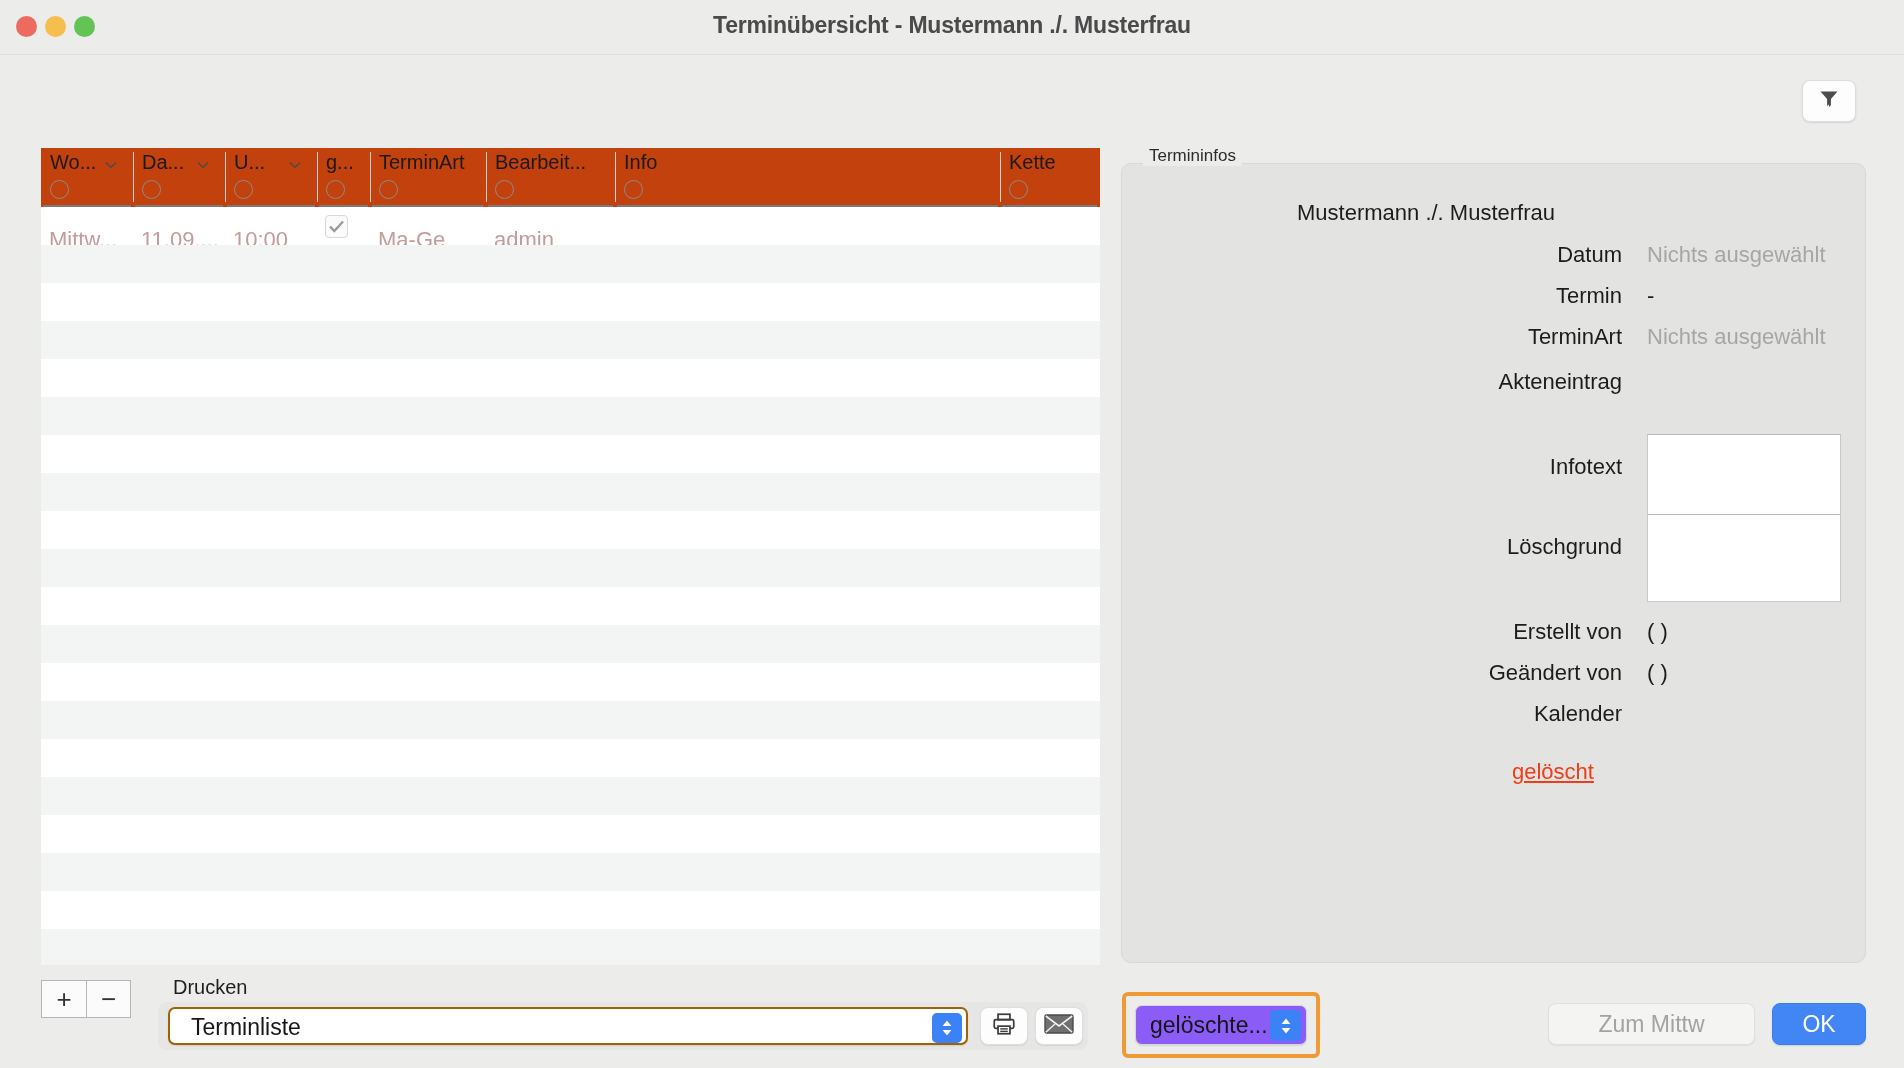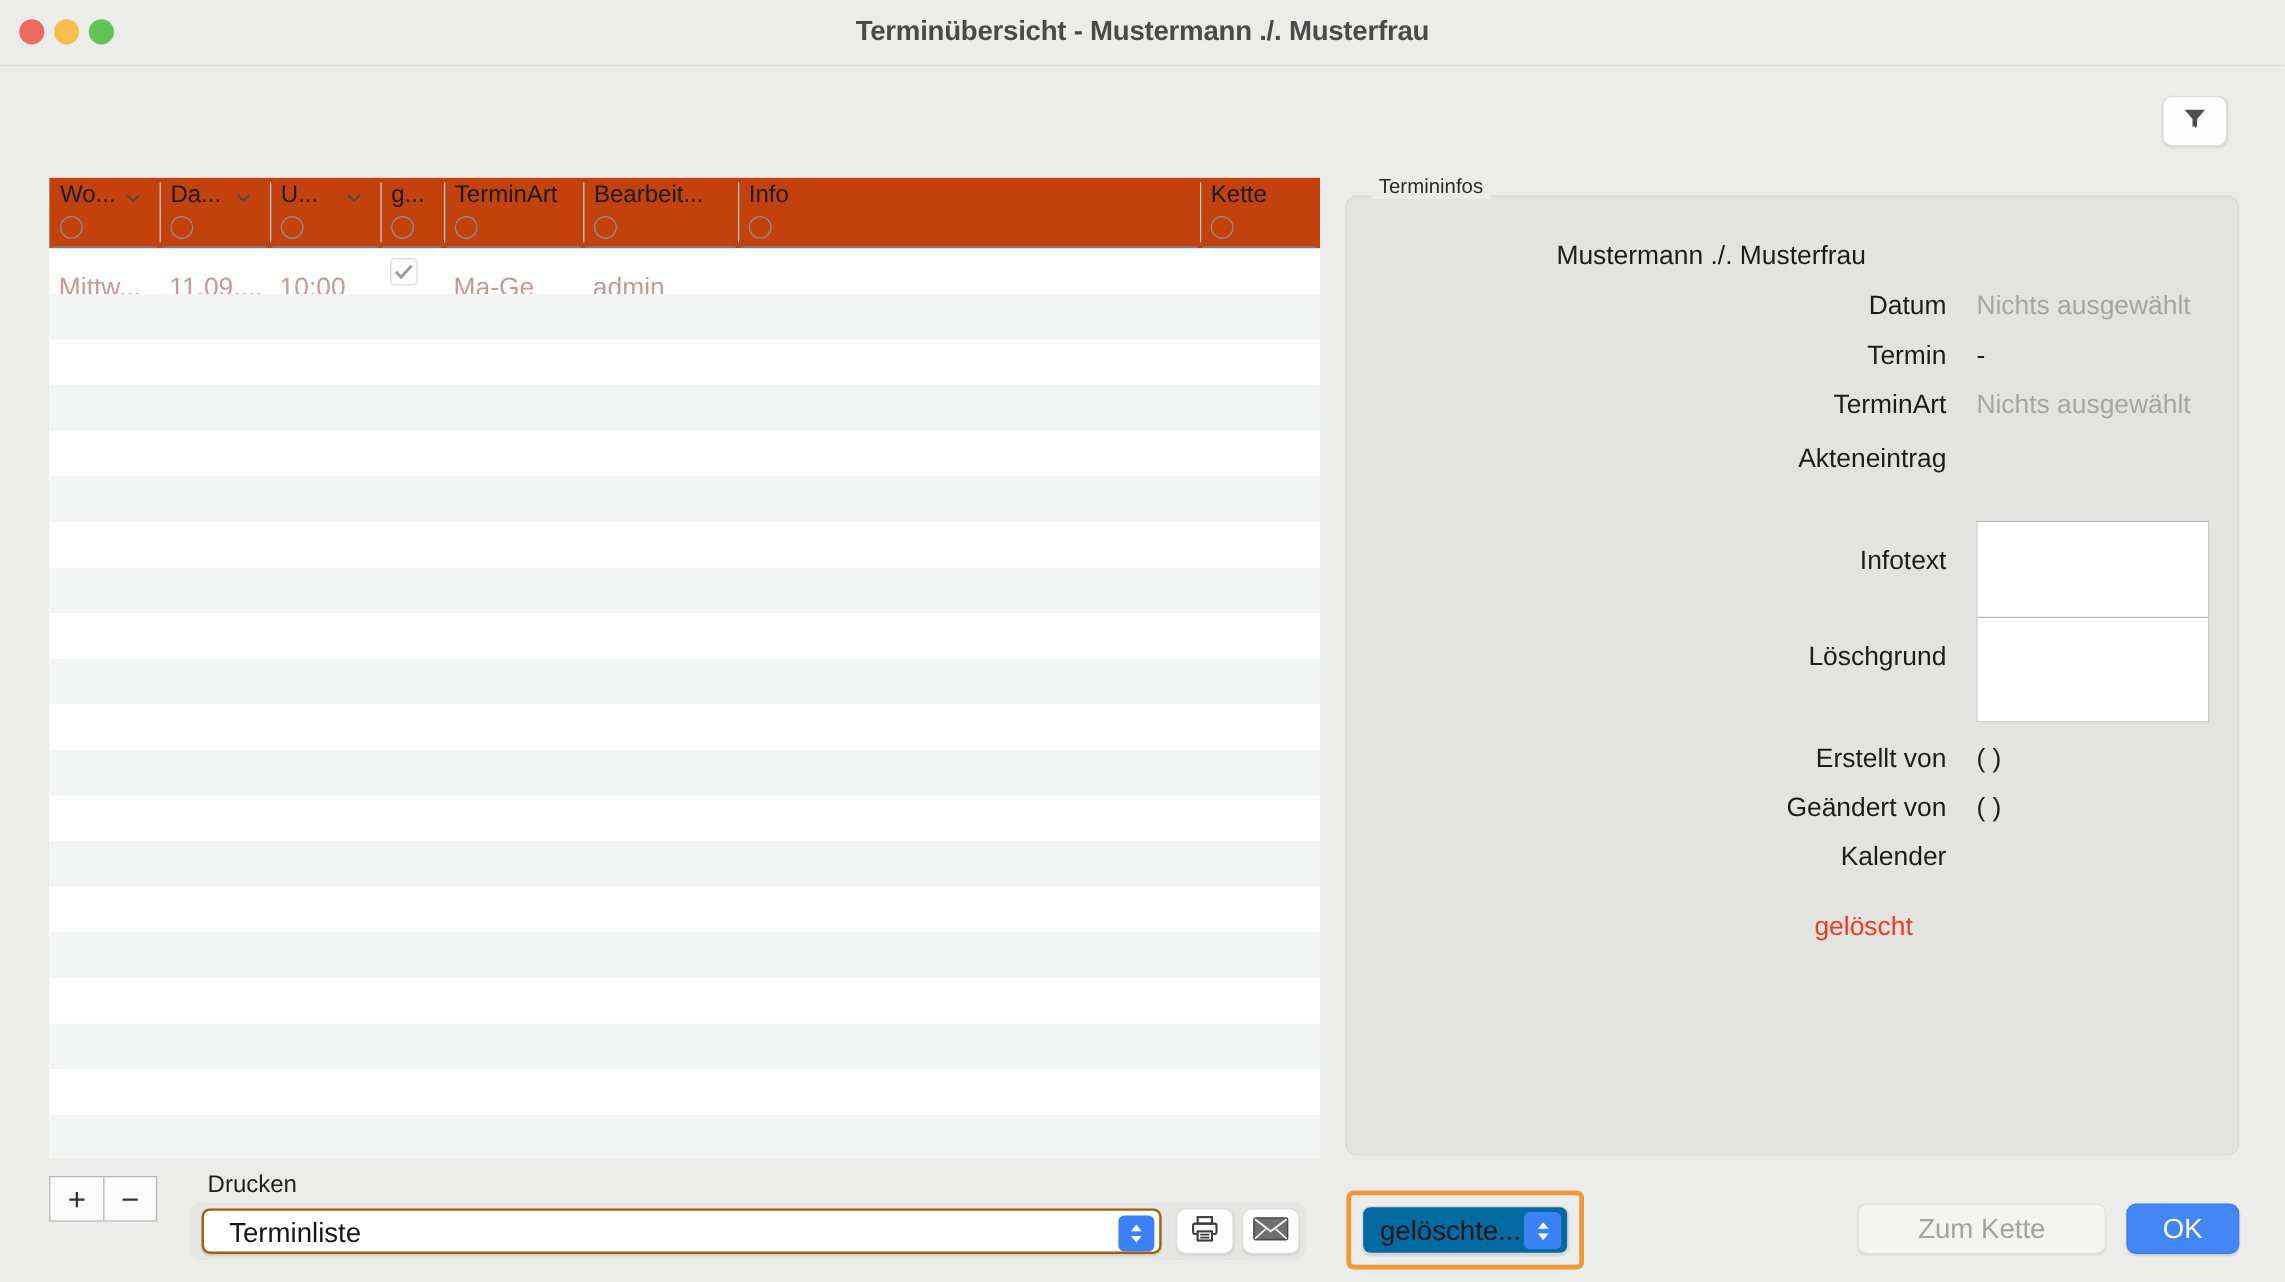--- a/index.html
+++ b/index.html
@@ -191,21 +191,21 @@
     color: #1c1c1c;
     white-space: nowrap;
   }
   .field-value {
     position: absolute;
     font-size: 22px;
     color: #1c1c1c;
     white-space: nowrap;
   }
   .field-value.muted { color: #a6a6a6; }
-  .field-value.danger { color: #f03c18; }
+  .field-value.danger { color: #f03c18; text-decoration: underline; }
   .textbox {
     position: absolute;
     background: #ffffff;
     border: 1px solid #c9c9c9;
     border-top-color: #b9b9b9;
     box-sizing: border-box;
   }
 
   
   #plusminus {
@@ -289,21 +289,21 @@
     width: 198px; height: 66px;
     border: 4px solid #f09a36;
     border-radius: 6px;
     box-sizing: border-box;
     background: #ececeb;
   }
   #deleted-select {
     position: absolute;
     left: 1135px; top: 1005px;
     width: 172px; height: 40px;
-    background: #0369a1;
+    background: #8b5cf6;
     border: 1px solid #d7d7d7;
     border-radius: 7px;
     box-shadow: 0 1px 1.5px rgba(0,0,0,0.10);
     box-sizing: border-box;
   }
   #deleted-select .sel-text {
     position: absolute;
     left: 14px; top: 0;
     line-height: 38px;
     font-size: 23px;
@@ -522,16 +522,16 @@
   <div id="deleted-select">
     <span class="sel-text">gelöschte...</span>
     <span class="stepper" style="right: 5px; top: 4px; width: 31px; height: 31px;">
       <svg width="16" height="22" viewBox="0 0 16 22" aria-hidden="true">
         <path d="M8 3.5 L12.4 9 H3.6 Z" fill="#ffffff"></path>
         <path d="M8 18.5 L3.6 13 H12.4 Z" fill="#ffffff"></path>
       </svg>
     </span>
   </div>
 
-  <div class="dlg-btn" id="btn-zum-termin">Zum Kette</div>
+  <div class="dlg-btn" id="btn-zum-termin">Zum Mittw</div>
   <div class="dlg-btn" id="btn-ok">OK</div>
 
 </div>
 
 </body></html>

